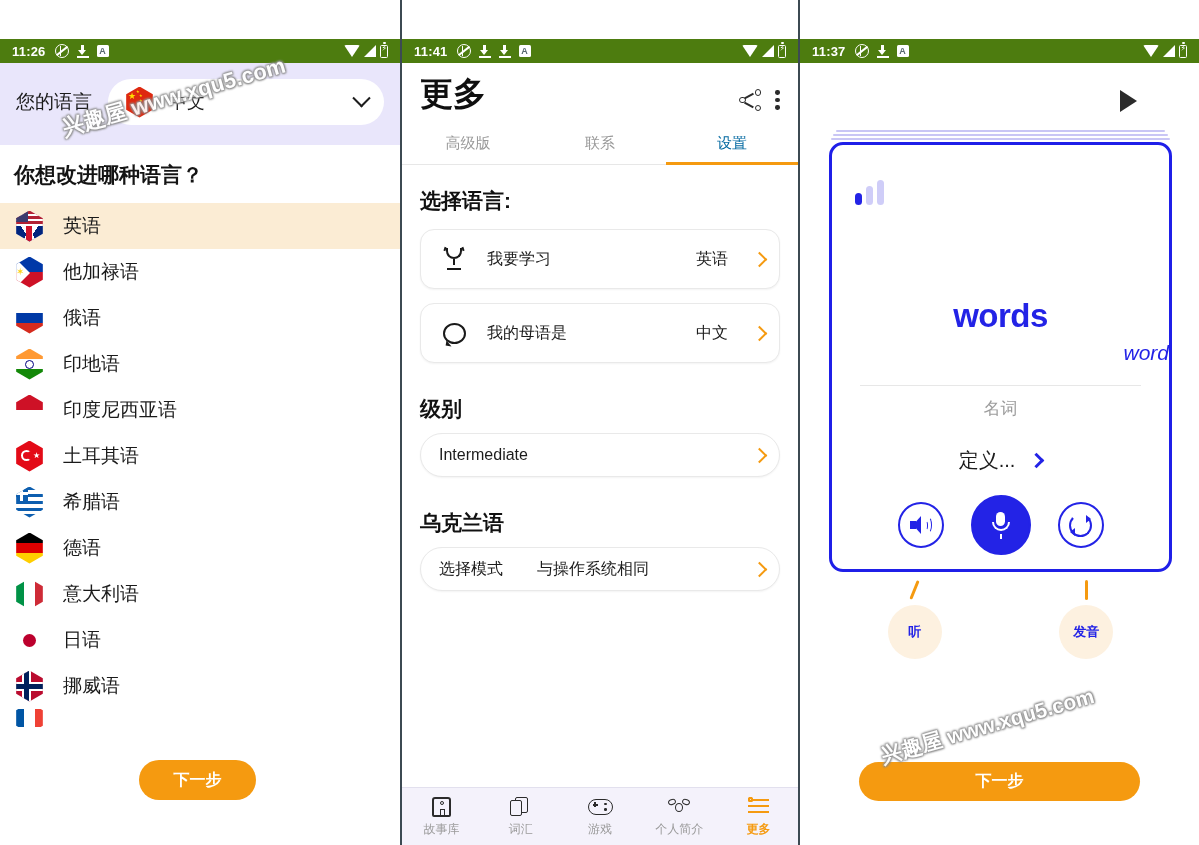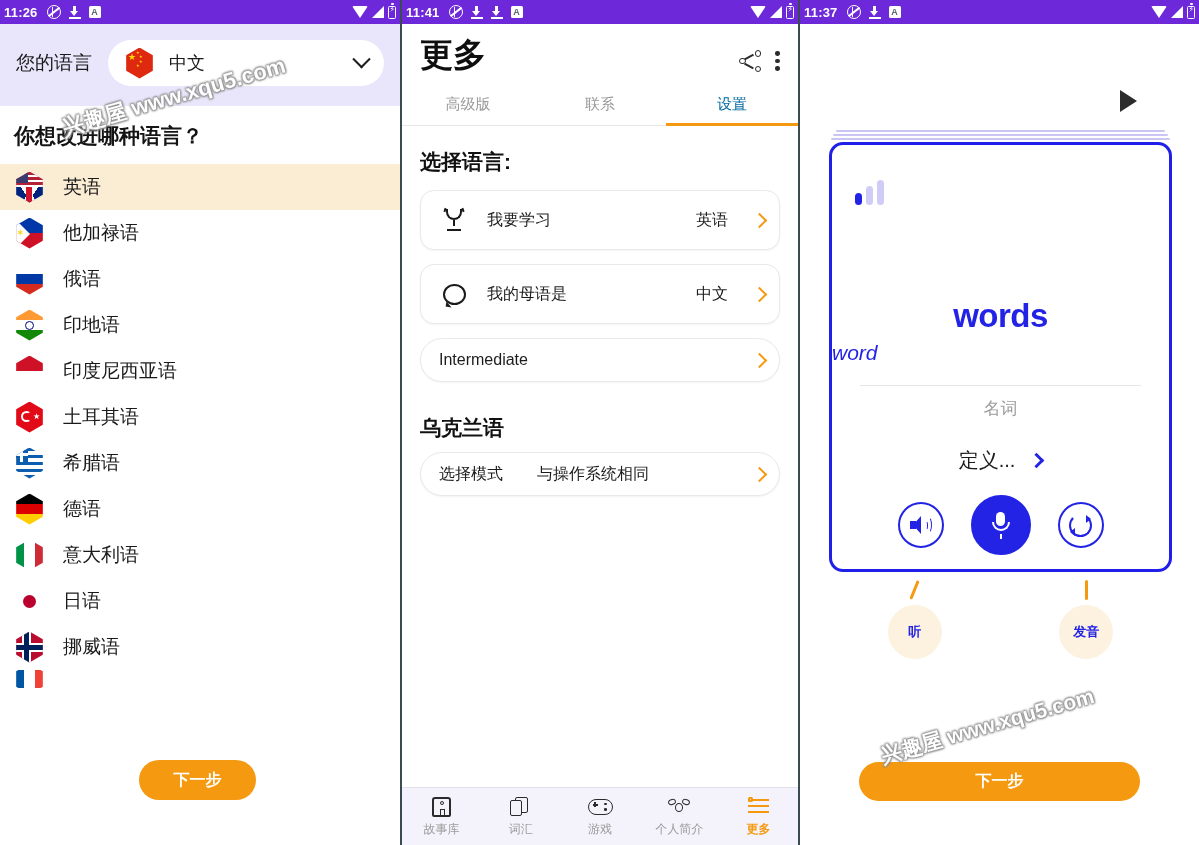--- a/index.html
+++ b/index.html
@@ -10,23 +10,23 @@
     overflow: hidden;
   }
   .screens { display: flex; width: 1199px; height: 845px; }
   .panel { position: relative; height: 845px; background: #fff; overflow: hidden; }
   .p1 { width: 400px; }
   .p2 { width: 400px; border-left: 2px solid #3c4a52; border-right: 2px solid #3c4a52; }
   .p3 { width: 399px; }
 
   
   .statusbar {
-    height: 24px; background: #6d28d9; color: #fff;
-    display: flex; align-items: center; padding: 0 4px;
-    font-size: 13px; font-weight: bold; letter-spacing: .2px;
+    height: 24px; background: #4d7c0f; color: #fff;
+    display: flex; align-items: center; padding: 0 12px;
+    font-size: 13px; font-weight: bold; letter-spacing: .2px; margin-top: 39px;
   }
   .sb-time { margin-right: 9px; }
   .sb-icons-left { display: flex; align-items: center; gap: 8px; }
   .sb-spacer { flex: 1; }
   .sb-icons-right { display: flex; align-items: center; gap: 4px; }
   .ic-nosound { width: 14px; height: 14px; border: 1.6px solid #fff; border-radius: 50%; position: relative; }
   .ic-nosound:before { content:""; position:absolute; left:-1px; top:5px; width:14px; height:1.6px; background:#fff; transform: rotate(-38deg); }
   .ic-nosound:after { content:""; position:absolute; left:4px; top:1px; width:1.6px; height:10px; background:#fff; }
   .ic-dl { width: 12px; height: 13px; position: relative; }
   .ic-dl:before { content:""; position:absolute; left:4.3px; top:0; width:3px; height:6px; background:#fff; }
@@ -154,21 +154,21 @@
   .p3-play { position: absolute; right: 62px; top: 90px; width: 0; height: 0;
              border-left: 17px solid #2b2b2b; border-top: 11px solid transparent; border-bottom: 11px solid transparent; }
   .stackline { position: absolute; height: 1.6px; background: #c9c6f5; border-radius: 2px; }
   .flashcard {
     position: absolute; left: 829px; top: 142px; width: 343px; height: 430px;
     border: 3.4px solid #1f1fe8; border-radius: 14px; background: #fff;
   }
   .fc-bars { position: absolute; left: 23px; top: 34px; display: flex; align-items: flex-end; gap: 4px; height: 26px; }
   .fc-bars i { width: 7px; border-radius: 4px; display: block; }
   .fc-word { position: absolute; left: 0; right: 0; top: 152px; text-align: center; font-size: 33px; font-weight: bold; color: #2323e6; letter-spacing: -.5px; }
-  .fc-trans { position: absolute; left: 0; right: 0; top: 196px; text-align: left; font-size: 21px; font-style: italic; color: #2323e6; }
+  .fc-trans { position: absolute; left: 0; right: 0; top: 196px; text-align: right; font-size: 21px; font-style: italic; color: #2323e6; }
   .fc-div { position: absolute; left: 28px; right: 28px; top: 240px; height: 1.4px; background: #e7e7e7; }
   .fc-pos { position: absolute; left: 0; right: 0; top: 252px; text-align: center; font-size: 17px; color: #9c9c9c; }
   .fc-def { position: absolute; left: 0; right: 0; top: 302px; display: flex; align-items: center; justify-content: center; gap: 16px; }
   .fc-def .dtext { font-size: 20px; color: #1c1c1c; }
   .chev-blue { width: 11px; height: 11px; border-right: 3px solid #2323e6; border-top: 3px solid #2323e6; transform: rotate(45deg); }
   .fc-btns { position: absolute; left: 0; right: 0; top: 350px; display: flex; align-items: center; justify-content: center; gap: 27px; }
   .cbtn { width: 46px; height: 46px; border-radius: 50%; border: 2.2px solid #2323e6; display: flex; align-items: center; justify-content: center; background: #fff; }
   .cbtn.big { width: 60px; height: 60px; background: #2323e6; border-color: #2323e6; }
   .ic-speaker { width: 22px; height: 18px; position: relative; }
   .ic-speaker u { position:absolute; left:0; top:5px; width:6px; height:8px; background:#2323e6; }
@@ -429,20 +429,21 @@
 
     <div class="card">
       <span class="cicon">
           <span class="ic-bubble"></span>
         </span>
       <span class="clabel">我的母语是</span>
       <span class="cvalue">中文</span>
       <span class="chev-r"></span>
     </div>
 
+    <div class="sec-title tight">级别</div>
     <div class="card slim">
       <span class="clabel">Intermediate</span>
       <span class="chev-r"></span>
     </div>
 
     <div class="sec-title tight">乌克兰语</div>
     <div class="card slim">
       <span class="clabel">选择模式</span>
       <span class="cvalue" style="margin-left:34px;margin-right:auto">与操作系统相同</span>
       <span class="chev-r"></span>

